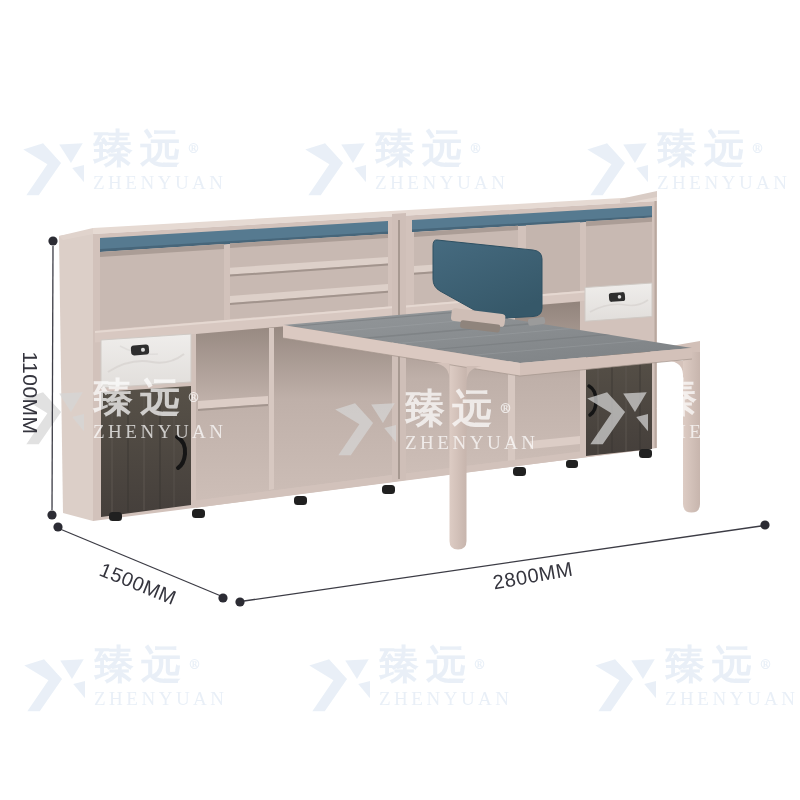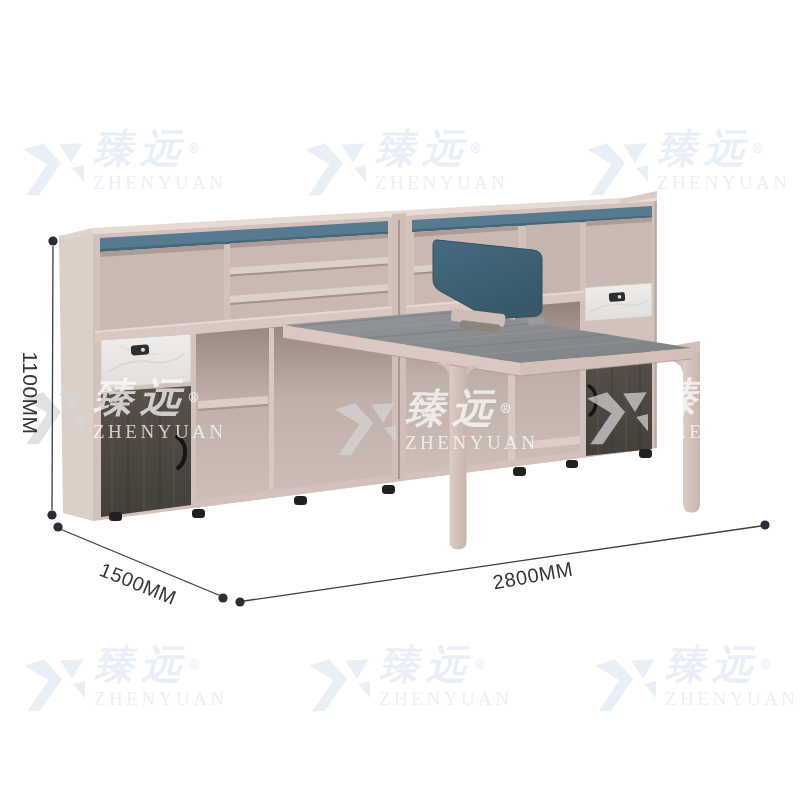--- a/index.html
+++ b/index.html
@@ -6,21 +6,21 @@
   #canvas{
     position:relative;width:800px;height:800px;background:#ffffff;overflow:hidden;
     font-family:"Liberation Sans",sans-serif;
   }
   #furniture-svg,#dimension-svg{position:absolute;left:0;top:0;}
   #dimension-svg{z-index:30;}
   
   .wm{position:absolute;display:flex;align-items:flex-start;gap:9px;z-index:20;pointer-events:none;}
   .wm .logo-svg{width:62px;height:68px;flex:none;margin-top:6px;}
   .wm .tx{display:flex;flex-direction:column;line-height:1;}
-  .wm .cn{font-family:"DejaVu Serif",serif;font-weight:bold;font-size:40px;letter-spacing:7px;white-space:nowrap;font-style:italic;}
+  .wm .cn{font-family:"DejaVu Serif",serif;font-weight:bold;font-size:40px;letter-spacing:7px;white-space:nowrap;}
   .wm .cn sup{font-size:13px;letter-spacing:0;vertical-align:9px;}
   .wm .en{font-family:"Liberation Serif",serif;font-size:19px;letter-spacing:3.5px;margin-top:5px;white-space:nowrap;}
   .wm-white{color:#ffffff;opacity:.72;}
   .wm-white .logo-shape{fill:#d6d6d6;}
   .wm-pale{color:#e8eff7;opacity:.95;}
   .wm-pale .logo-shape{fill:#e8eff7;}
   
   .dim-label{
     position:absolute;z-index:40;color:#35353e;font-size:20px;letter-spacing:.5px;
     white-space:nowrap;transform-origin:center center;

